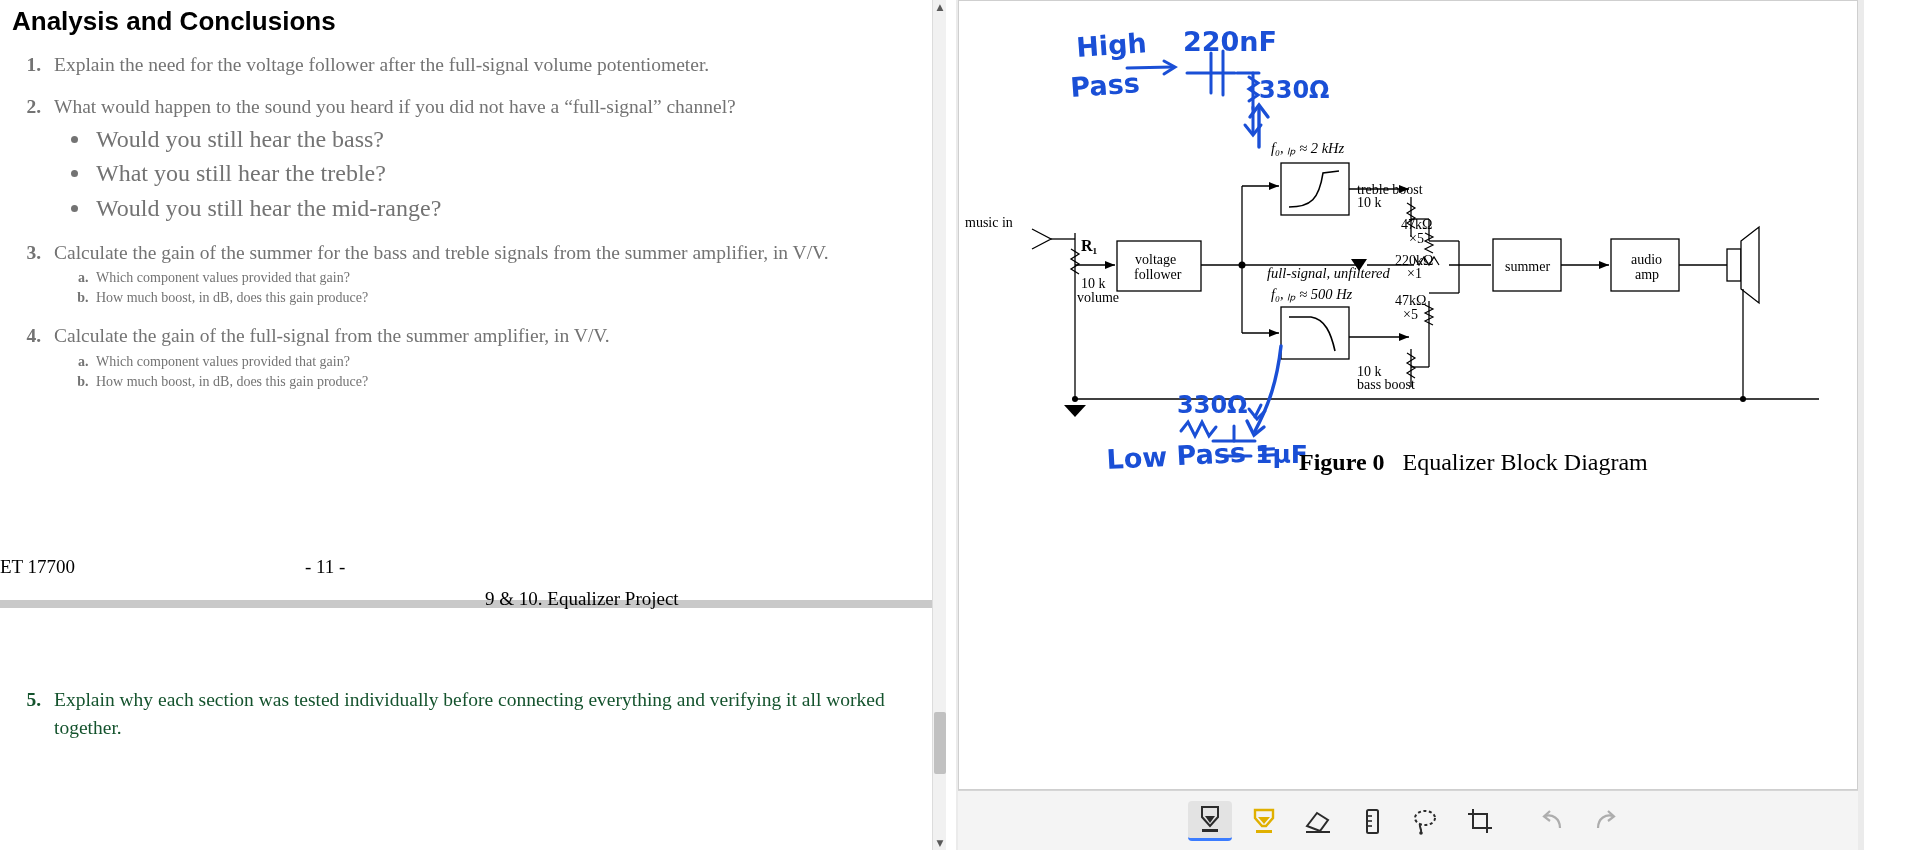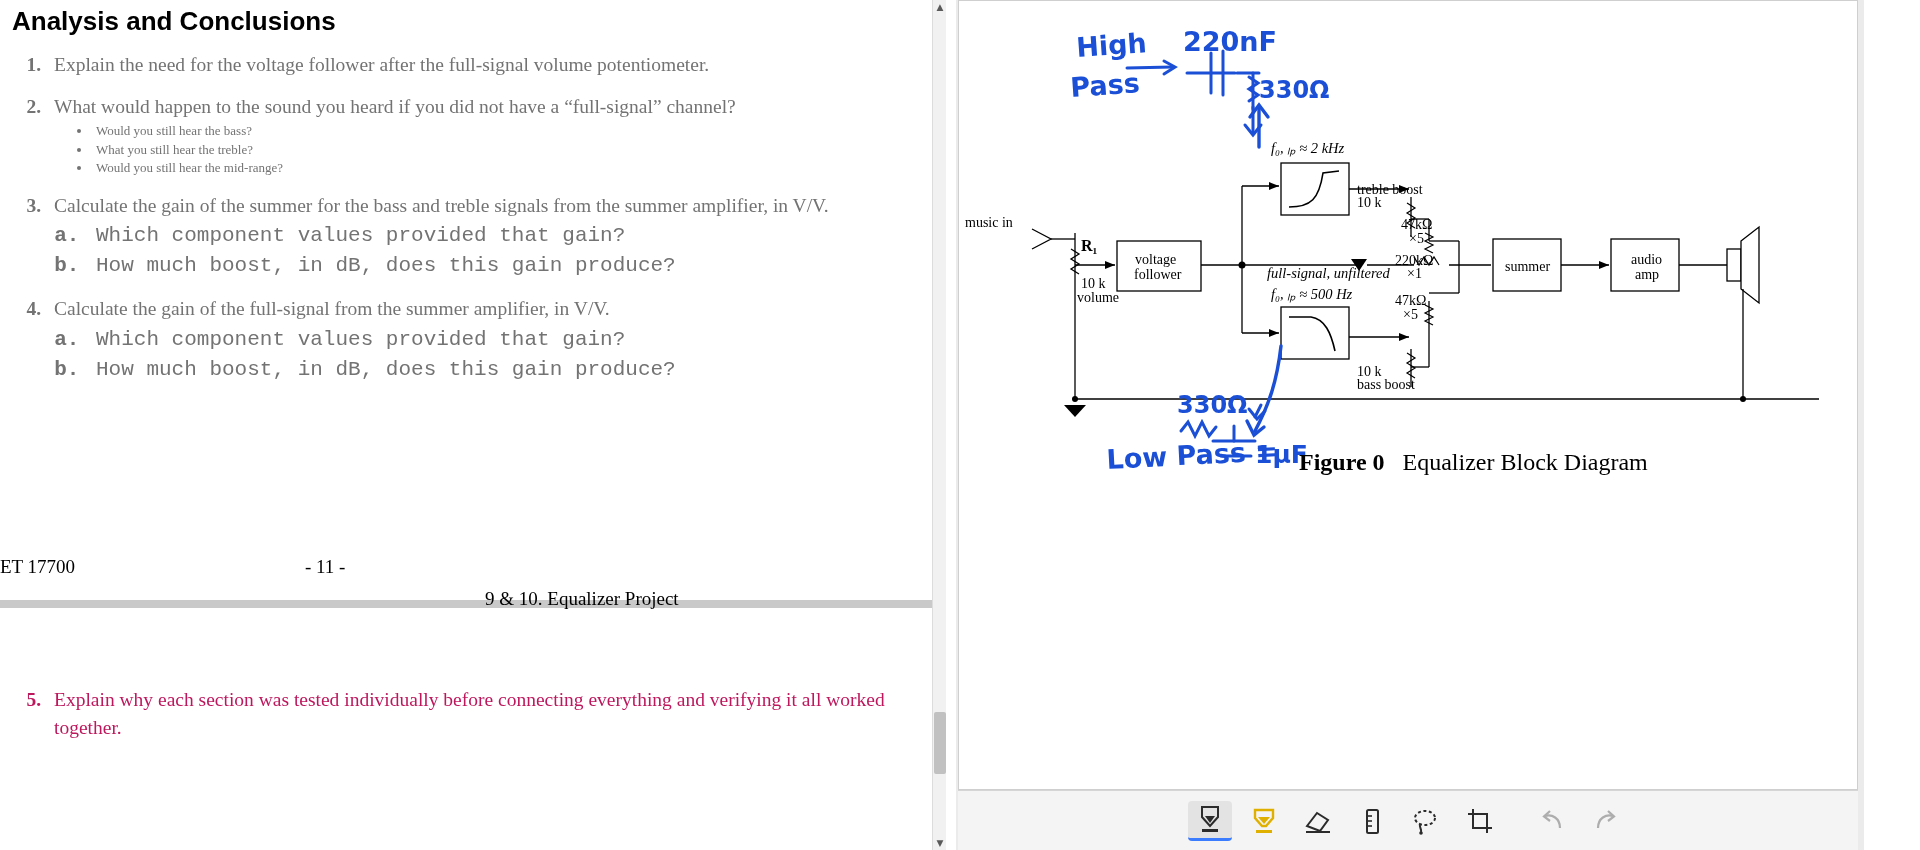--- a/index.html
+++ b/index.html
@@ -51,51 +51,50 @@
   ol.qlist > li {
     margin-bottom: 14px;
     padding-left: 8px;
   }
   ol.qlist > li::marker { font-weight: bold; }
 
   ul.sub {
     list-style: disc;
     margin: 2px 0 0 0;
     padding-left: 38px;
-    font-size: 13px;
+    font-size: 24px;
   }
   ul.sub li { margin: 0; padding-left: 4px; }
 
   ol.suba {
     list-style: lower-alpha;
     margin: 2px 0 0 0;
     padding-left: 38px;
-    font-size: 21px;
-    font-family: Liberation Mono, monospace;
+    font-size: 14px;
   }
   ol.suba > li { margin: 0; padding-left: 4px; }
   ol.suba > li::marker { font-weight: bold; }
 
   .footer-row {
     position: absolute;
     left: 0; top: 556px;
     width: 945px;
     font-size: 19px;
     color: #000;
   }
   .footer-row .f-left { position: absolute; left: 0px; }
   .footer-row .f-center { position: absolute; left: 305px; }
   .footer-row .f-right { position: absolute; left: 485px; margin-top: 32px; }
 
   ol.qlist2 {
     margin: 0;
     padding-left: 46px;
     font-size: 19.5px;
     line-height: 1.42;
-    color: #be185d;
+    color: #14532d;
   }
   ol.qlist2 > li { padding-left: 8px; }
   ol.qlist2 > li::marker { font-weight: bold; }
 
   
   .doc-scroll {
     position: absolute; right: 9px; top: 0; width: 14px; height: 850px;
     background: #f1f1f1; border-left: 1px solid #dcdcdc;
   }
   .doc-scroll .thumb {

